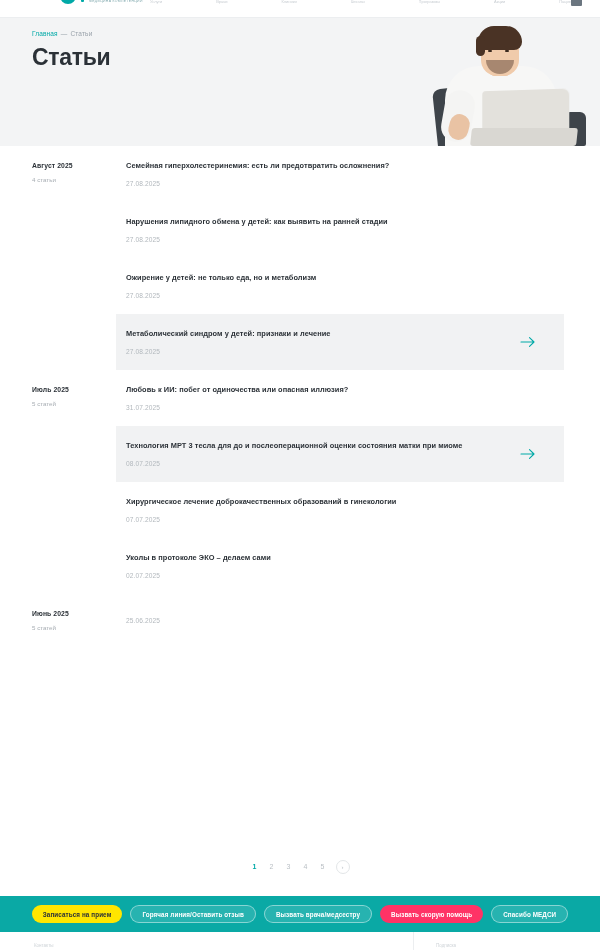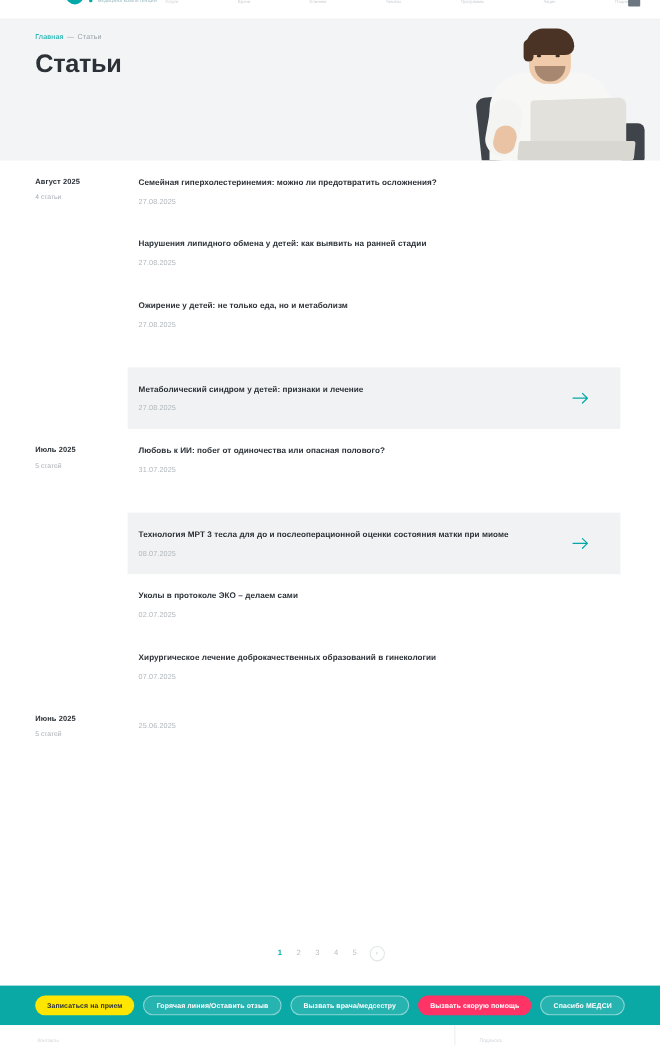--- a/index.html
+++ b/index.html
@@ -136,21 +136,21 @@
     font-size: 6.8px; font-weight: bold; color: #2b3137; letter-spacing: .1px;
   }
   .month-count {
     position: absolute; left: 32px;
     font-size: 6.2px; color: #a7adb3;
   }
   .art-row {
     position: relative; margin-left: 116px; width: 448px;
     padding: 14px 30px 14px 10px; min-height: 56px;
   }
-  .art-row.hl { background: #f1f2f3; margin-top: 20px; }
+  .art-row.hl { background: #f1f2f3; }
   .art-title {
     font-size: 7.4px; font-weight: bold; color: #2b3137;
     line-height: 1.55; letter-spacing: .05px; max-width: 368px;
   }
   .art-date {
     margin-top: 9px; font-size: 6.6px; color: #b2b8bd; letter-spacing: .1px;
   }
   .art-arrow {
     position: absolute; right: 28px; top: 50%; transform: translateY(-50%);
     width: 16px; height: 12px;
@@ -254,21 +254,21 @@
       <div class="ph-laptop-screen"></div>
       <div class="ph-laptop-base"></div>
     </div>
   </div>
 
   <div class="list" id="list">
       <div class="month-group">
         <div class="month-label" style="top: 16px;">Август 2025</div>
         <div class="month-count" style="top: 30px;">4 статьи</div>
         <div class="art-row">
-          <div class="art-title">Семейная гиперхолестеринемия: можно ли предотвратить осложнения?</div>
+          <div class="art-title">Семейная гиперхолестеринемия: есть ли предотвратить осложнения?</div>
           <div class="art-date">27.08.2025</div>
         </div>
         <div class="art-row">
           <div class="art-title">Нарушения липидного обмена у детей: как выявить на ранней стадии</div>
           <div class="art-date">27.08.2025</div>
         </div>
         <div class="art-row">
           <div class="art-title">Ожирение у детей: не только еда, но и метаболизм</div>
           <div class="art-date">27.08.2025</div>
         </div>
@@ -279,39 +279,39 @@
             <svg width="16" height="12" viewBox="0 0 16 12" fill="none">
               <path d="M1 6H14M14 6L9.5 1.6M14 6L9.5 10.4" stroke="#00a9a7" stroke-width="1.1" stroke-linecap="round" stroke-linejoin="round"></path>
             </svg>
           </div>
         </div>
       </div>
       <div class="month-group">
         <div class="month-label" style="top: 16px;">Июль 2025</div>
         <div class="month-count" style="top: 30px;">5 статей</div>
         <div class="art-row">
-          <div class="art-title">Любовь к ИИ: побег от одиночества или опасная полового?</div>
+          <div class="art-title">Любовь к ИИ: побег от одиночества или опасная иллюзия?</div>
           <div class="art-date">31.07.2025</div>
         </div>
         <div class="art-row hl">
           <div class="art-title">Технология МРТ 3 тесла для до и послеоперационной оценки состояния матки при миоме</div>
           <div class="art-date">08.07.2025</div>
           <div class="art-arrow">
             <svg width="16" height="12" viewBox="0 0 16 12" fill="none">
               <path d="M1 6H14M14 6L9.5 1.6M14 6L9.5 10.4" stroke="#00a9a7" stroke-width="1.1" stroke-linecap="round" stroke-linejoin="round"></path>
             </svg>
           </div>
         </div>
         <div class="art-row">
+          <div class="art-title">Хирургическое лечение доброкачественных образований в гинекологии</div>
+          <div class="art-date">07.07.2025</div>
+        </div>
+        <div class="art-row">
           <div class="art-title">Уколы в протоколе ЭКО – делаем сами</div>
           <div class="art-date">02.07.2025</div>
-        </div>
-        <div class="art-row">
-          <div class="art-title">Хирургическое лечение доброкачественных образований в гинекологии</div>
-          <div class="art-date">07.07.2025</div>
         </div>
       </div>
       <div class="month-group">
         <div class="month-label" style="top: 16px;">Июнь 2025</div>
         <div class="month-count" style="top: 30px;">5 статей</div>
         <div class="art-row">
           <div class="art-date">25.06.2025</div>
         </div>
       </div>
     </div>

